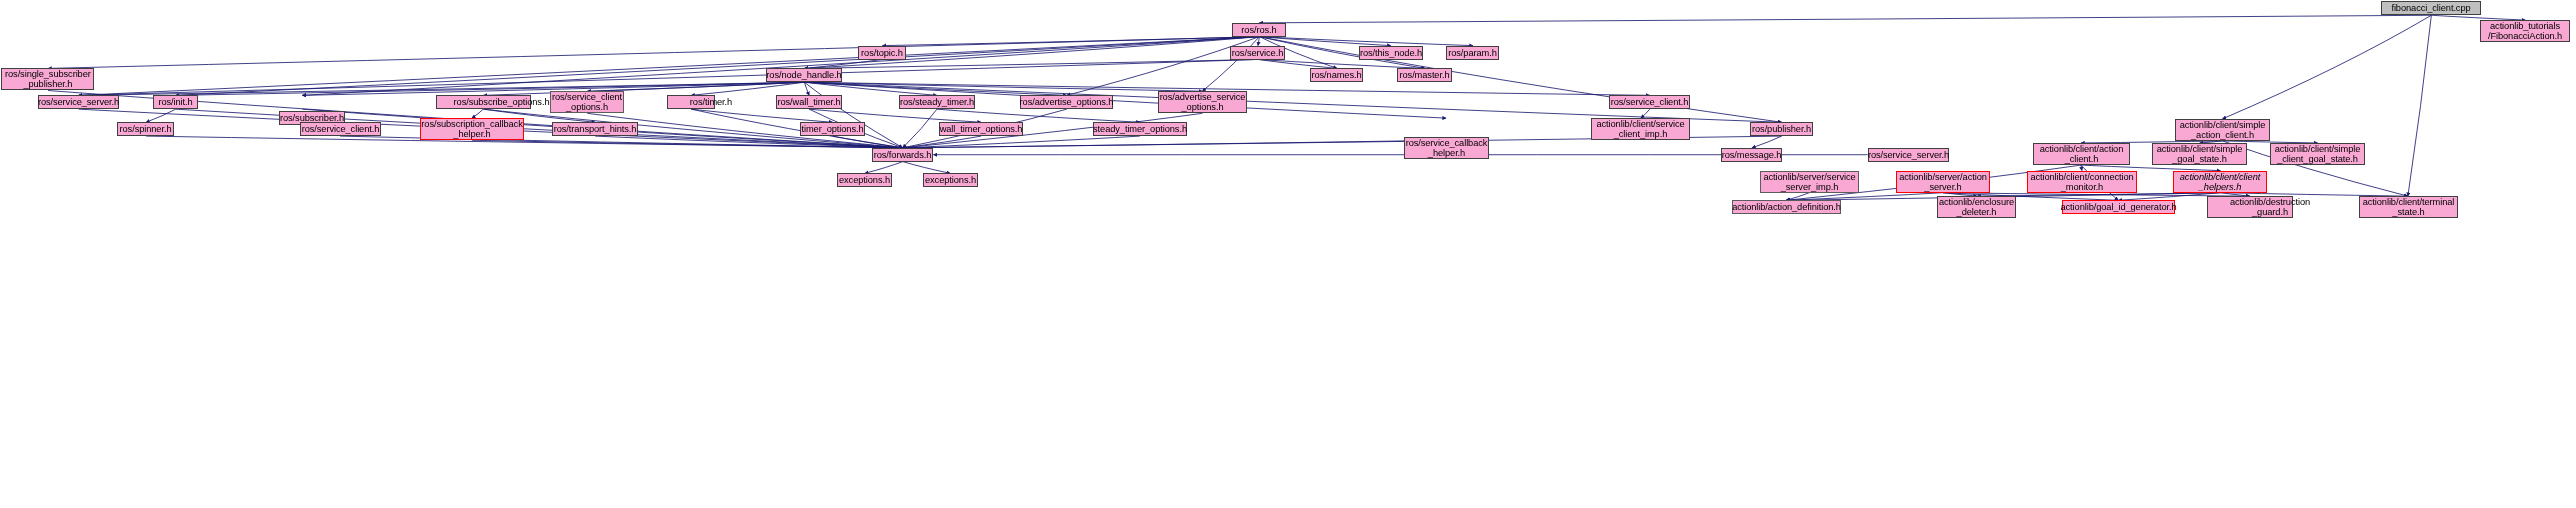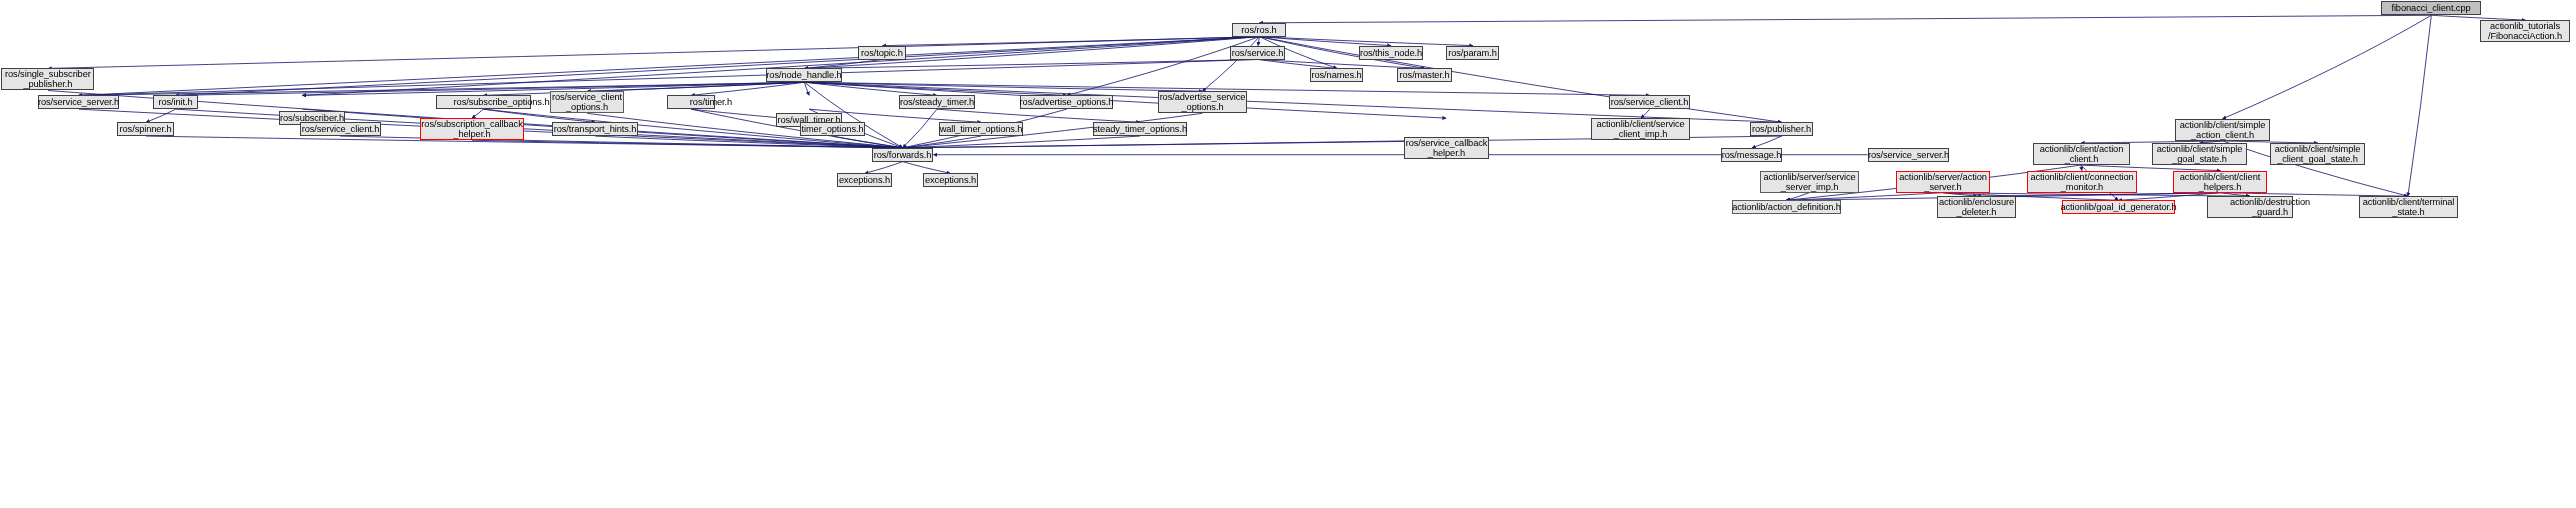--- a/index.html
+++ b/index.html
@@ -23,21 +23,21 @@
     height: 509px;
     pointer-events: none;
   }
   .node {
     position: absolute;
     box-sizing: border-box;
     display: flex;
     align-items: center;
     justify-content: center;
     text-align: center;
-    background: #e5e5e5;
+    background: #f9a8d4;
     border: 0.7px solid #404040;
     color: #000000;
     font-size: 9.3px;
     line-height: 10.4px;
     white-space: pre;
     letter-spacing: -0.1px;
     z-index: 5;
   }
   .node.root {
     background: #bfbfbf;
@@ -163,21 +163,21 @@
       <div class="node " style="left: 766px; top: 68px; width: 76px; height: 14px;">ros/node_handle.h</div>
       <div class="node " style="left: 1310px; top: 68px; width: 53px; height: 14px;">ros/names.h</div>
       <div class="node " style="left: 1397px; top: 68px; width: 55px; height: 14px;">ros/master.h</div>
       <div class="node " style="left: 38px; top: 95px; width: 81px; height: 14px;">ros/service_server.h</div>
       <div class="node " style="left: 153px; top: 95px; width: 45px; height: 14px;">ros/init.h</div>
       <div class="node " style="left: 279px; top: 95px; width: 66px; height: 14px; margin-top: 16px;">ros/subscriber.h</div>
       <div class="node " style="left: 436px; top: 95px; width: 95px; height: 14px; padding-left: 36px;">ros/subscribe_options.h</div>
       <div class="node grey-border" style="left: 550px; top: 91px; width: 74px; height: 22px;">ros/service_client
 _options.h</div>
       <div class="node " style="left: 667px; top: 95px; width: 48px; height: 14px; padding-left: 40px;">ros/timer.h</div>
-      <div class="node " style="left: 776px; top: 95px; width: 66px; height: 14px; margin-top: 18px;">ros/wall_timer.h</div>
+      <div class="node " style="left: 776px; top: 95px; width: 66px; height: 14px;">ros/wall_timer.h</div>
       <div class="node " style="left: 899px; top: 95px; width: 76px; height: 14px;">ros/steady_timer.h</div>
       <div class="node " style="left: 1020px; top: 95px; width: 93px; height: 14px;">ros/advertise_options.h</div>
       <div class="node " style="left: 1158px; top: 91px; width: 89px; height: 22px;">ros/advertise_service
 _options.h</div>
       <div class="node " style="left: 1609px; top: 95px; width: 81px; height: 14px;">ros/service_client.h</div>
       <div class="node " style="left: 2175px; top: 119px; width: 95px; height: 22px;">actionlib/client/simple
 _action_client.h</div>
       <div class="node " style="left: 117px; top: 122px; width: 57px; height: 14px;">ros/spinner.h</div>
       <div class="node " style="left: 300px; top: 122px; width: 81px; height: 14px;">ros/service_client.h</div>
       <div class="node red" style="left: 420px; top: 118px; width: 104px; height: 22px;">ros/subscription_callback
@@ -201,21 +201,21 @@
       <div class="node " style="left: 1721px; top: 148px; width: 61px; height: 14px;">ros/message.h</div>
       <div class="node " style="left: 1868px; top: 148px; width: 81px; height: 14px;">ros/service_server.h</div>
       <div class="node " style="left: 837px; top: 173px; width: 55px; height: 14px;">exceptions.h</div>
       <div class="node " style="left: 923px; top: 173px; width: 55px; height: 14px;">exceptions.h</div>
       <div class="node grey-border" style="left: 1760px; top: 171px; width: 99px; height: 22px;">actionlib/server/service
 _server_imp.h</div>
       <div class="node red" style="left: 1896px; top: 171px; width: 94px; height: 22px;">actionlib/server/action
 _server.h</div>
       <div class="node red" style="left: 2027px; top: 171px; width: 110px; height: 22px;">actionlib/client/connection
 _monitor.h</div>
-      <div class="node red" style="left: 2173px; top: 171px; width: 94px; height: 22px;">actionlib/client/client
+      <div class="node red" style="left: 2173px; top: 171px; width: 94px; height: 22px; font-style: italic;">actionlib/client/client
 _helpers.h</div>
       <div class="node grey-border" style="left: 1732px; top: 200px; width: 109px; height: 14px;">actionlib/action_definition.h</div>
       <div class="node " style="left: 1937px; top: 196px; width: 79px; height: 22px;">actionlib/enclosure
 _deleter.h</div>
       <div class="node red" style="left: 2062px; top: 200px; width: 113px; height: 14px;">actionlib/goal_id_generator.h</div>
       <div class="node " style="left: 2207px; top: 196px; width: 86px; height: 22px; padding-left: 40px;">actionlib/destruction
 _guard.h</div>
       <div class="node " style="left: 2359px; top: 196px; width: 99px; height: 22px;">actionlib/client/terminal
 _state.h</div>
     </div>

